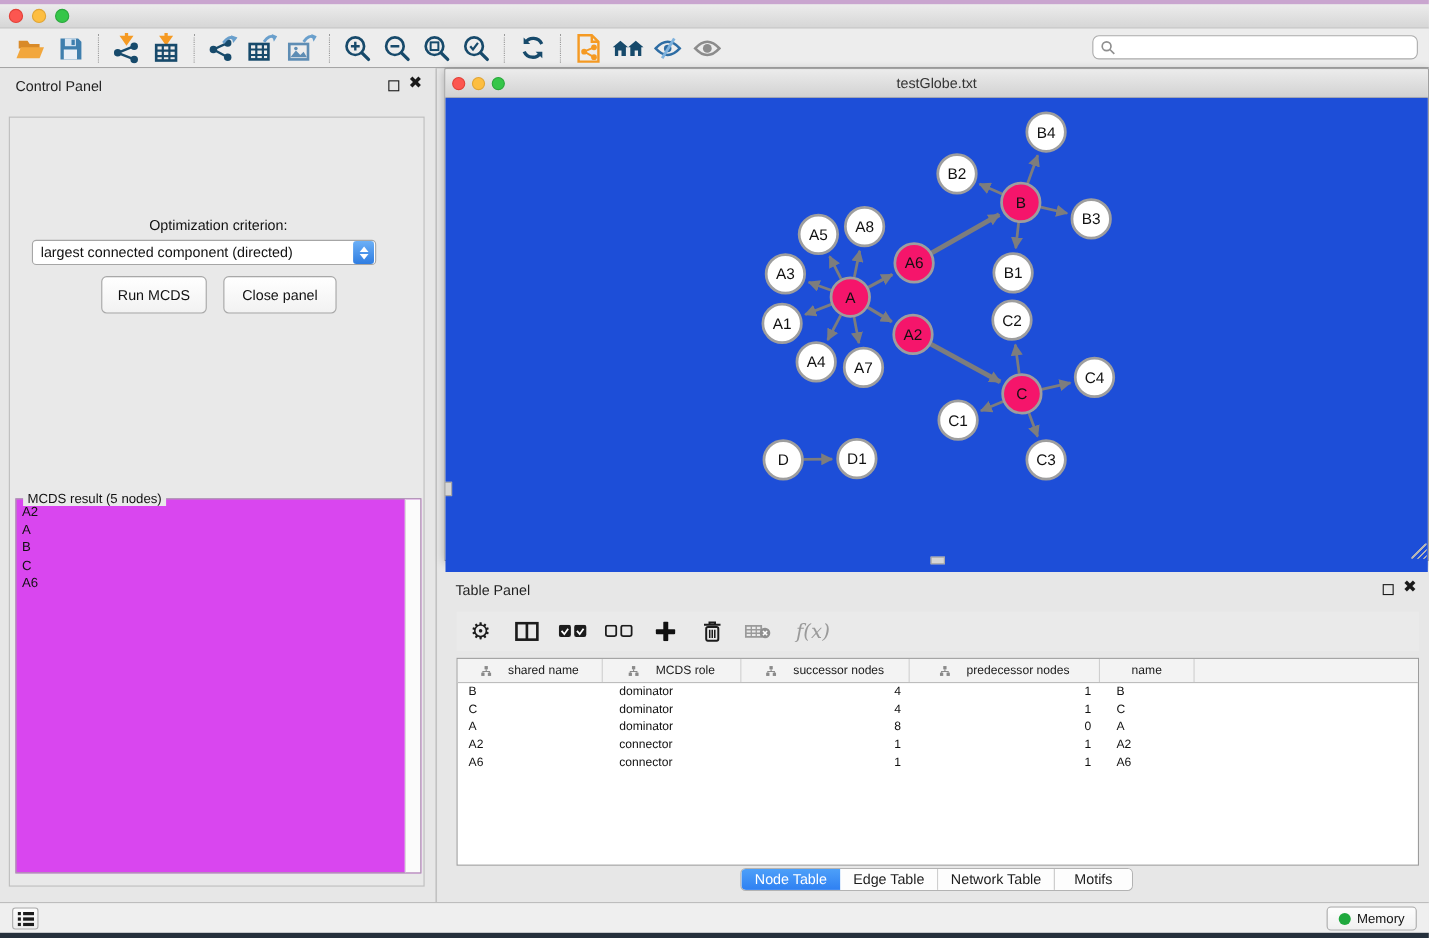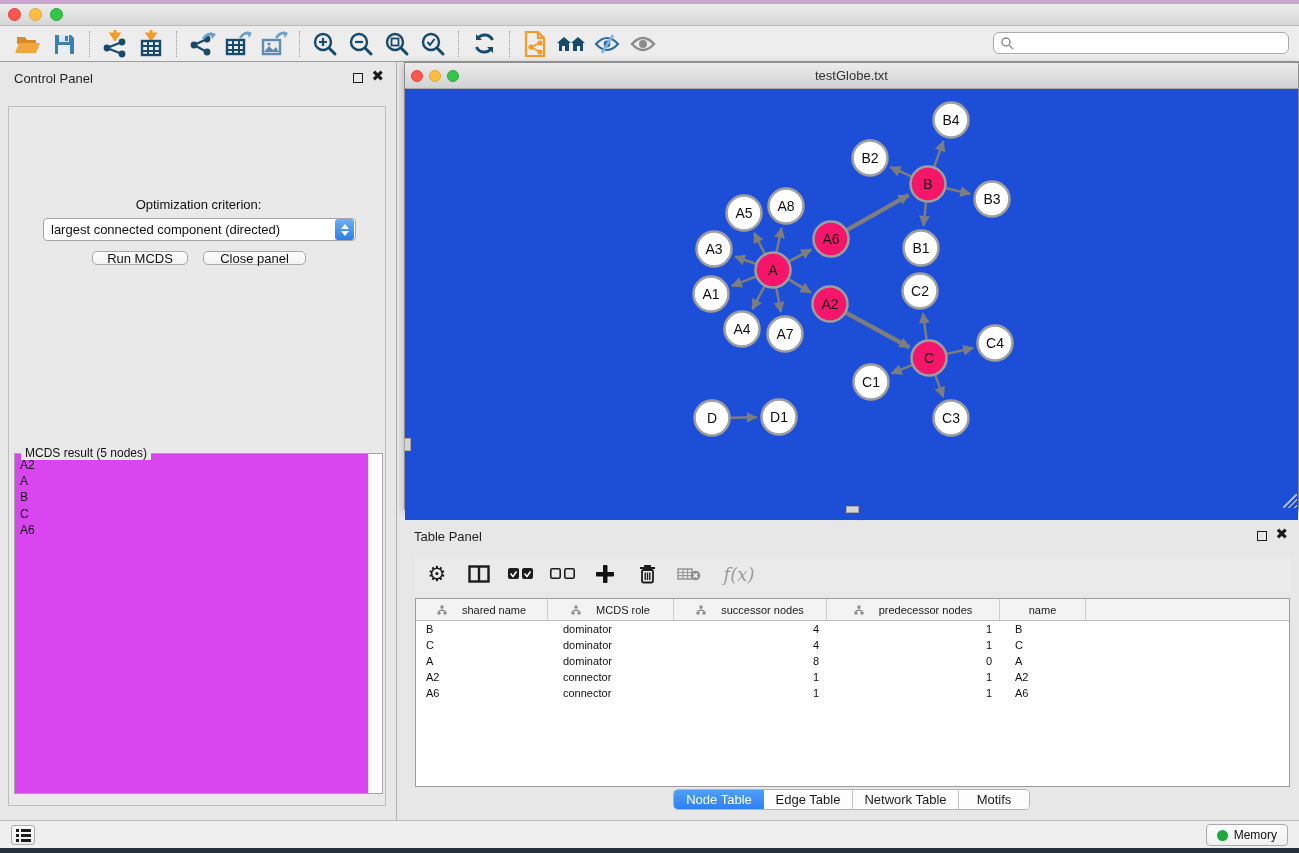--- a/index.html
+++ b/index.html
@@ -44,33 +44,33 @@
     border:1px solid #bdbdbd; background:#e9e9e9; }
   .seg-group { position:absolute; display:flex; height:21px; border:1px solid #b3b3b3;
     border-radius:5px; background:#fff; overflow:hidden; z-index:5; }
   .seg { height:100%; display:flex; align-items:center; justify-content:center;
     font-size:13px; color:#1c1c1c; border-right:1px solid #c4c4c4; background:#fdfdfd; }
   .seg:last-child { border-right:none; }
   .seg.active { background:linear-gradient(#5aa4f8,#2e7ef0); color:#fff; border-right:none; }
   #cp-tabs { left:78px; top:33px; }
   #opt-label { position:absolute; left:0; top:135px; width:397px; text-align:center;
     font-size:13px; color:#111; }
-  #criterion-select { position:absolute; left:43px; top:156px; width:313px; height:23px;
+  #criterion-select { position:absolute; left:29px; top:156px; width:313px; height:23px;
     background:#fff; border:1px solid #a6a6a6; border-radius:4px;
     display:flex; align-items:center; }
   #criterion-select .sel-text { flex:1; font-size:13px; color:#111; padding-left:7px;
     white-space:nowrap; overflow:hidden; }
   #criterion-select .stepper { width:19px; height:21px; border-radius:3px; margin-right:1px;
     background:linear-gradient(#6cb0f7,#2f7de1); display:flex; flex-direction:column;
     align-items:center; justify-content:center; gap:2px; }
   .arr-up { width:0; height:0; border-left:4px solid transparent; border-right:4px solid transparent;
     border-bottom:5px solid #fff; }
   .arr-dn { width:0; height:0; border-left:4px solid transparent; border-right:4px solid transparent;
     border-top:5px solid #fff; }
-  .mac-btn { position:absolute; height:14px; background:linear-gradient(#ffffff,#f2f2f2);
+  .mac-btn { position:absolute; height:34px; background:linear-gradient(#ffffff,#f2f2f2);
     border:1px solid #a8a8a8; border-radius:5px; font-size:13px; color:#111;
     display:flex; align-items:center; justify-content:center; }
   #run-btn { left:92px; top:189px; width:96px; }
   #closepanel-btn { left:203px; top:189px; width:103px; }
   #mcds-fieldset { position:absolute; left:14px; top:391px; width:369px; height:341px;
     border:1px solid #a5a5a5; background:#d946ef; }
   #mcds-legend { position:absolute; left:6px; top:-8px; background:#e9e9e9; padding:0 4px;
     font-size:12px; color:#111; }
   #mcds-list { position:absolute; left:0; top:0; right:14px; bottom:0; overflow:hidden;
     padding:3px 0 0 5px; }

